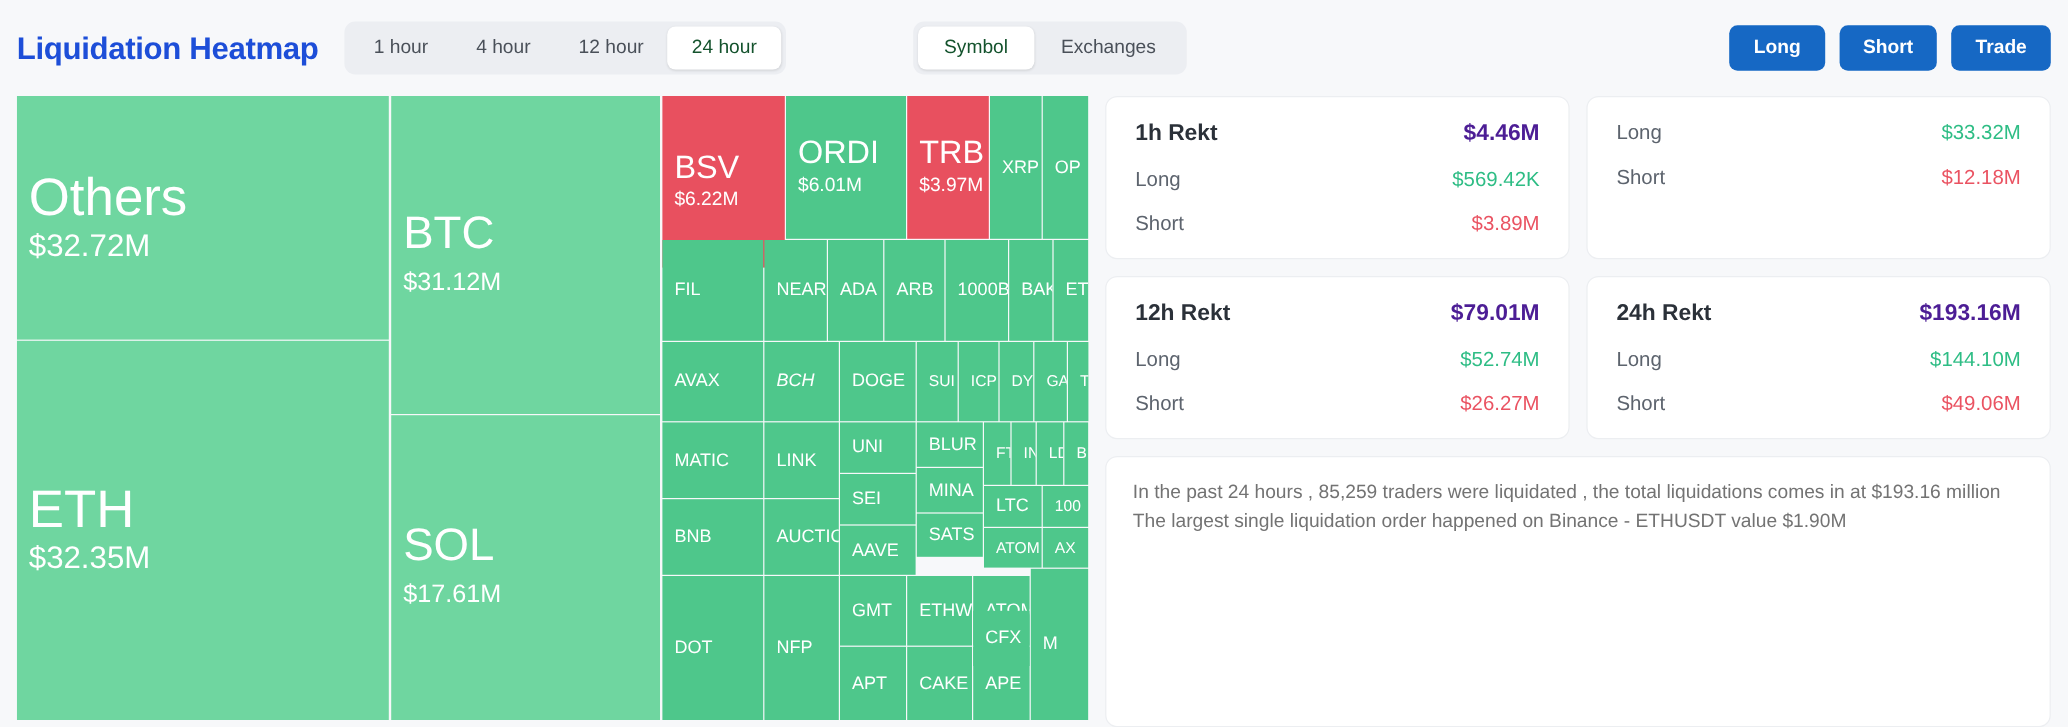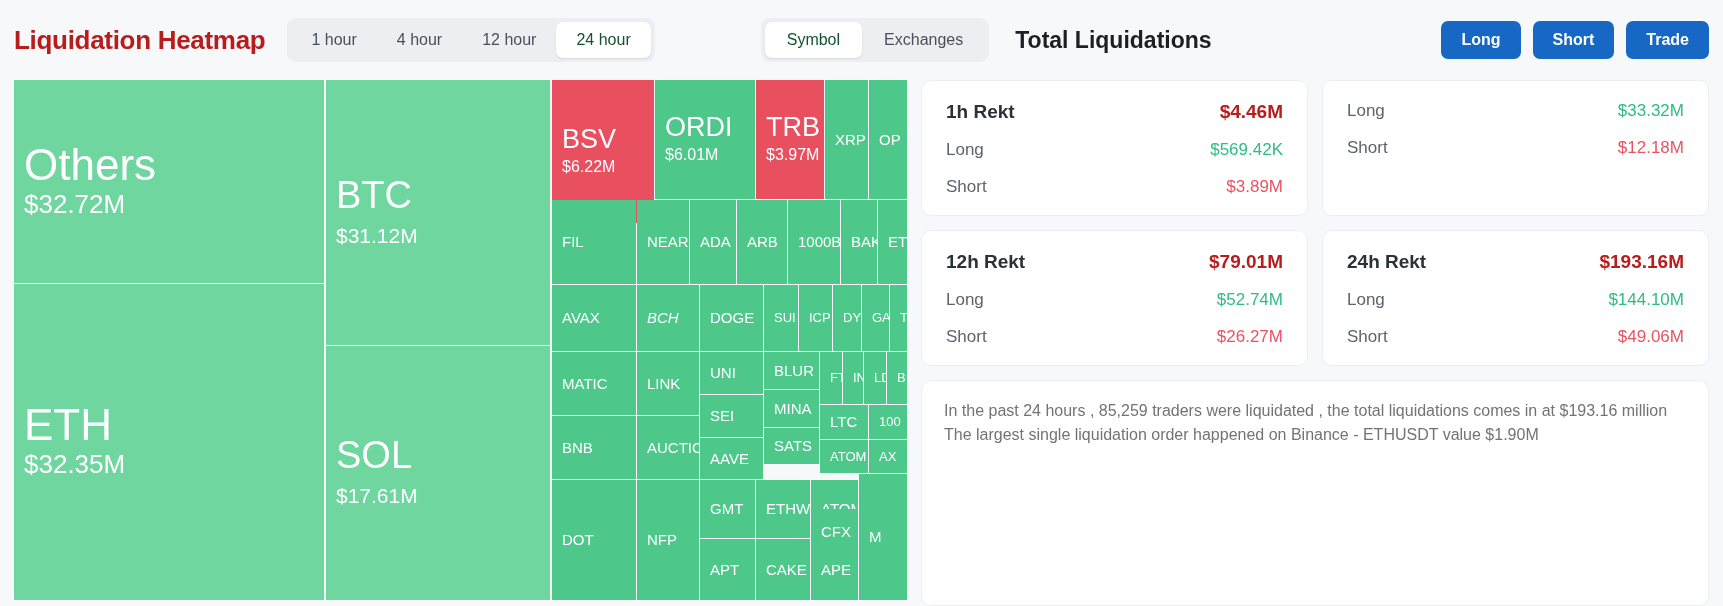--- a/index.html
+++ b/index.html
@@ -14,21 +14,21 @@
   .header {
     height: 80px;
     display: flex;
     align-items: center;
     padding: 0 14px 0 14px;
     position: relative;
   }
   .page-title {
     font-size: 26px;
     font-weight: 700;
-    color: #b91c1c;
+    color: #1d4ed8;
     letter-spacing: -0.3px;
     white-space: nowrap;
   }
   .seg {
     display: flex;
     align-items: center;
     background: #eceef2;
     border-radius: 9px;
     padding: 4px;
     margin-left: 22px;
@@ -137,21 +137,21 @@
     padding: 20px 24px 18px 24px;
   }
   .card-row {
     display: flex;
     justify-content: space-between;
     align-items: baseline;
     margin-bottom: 17px;
   }
   .card-row:last-child { margin-bottom: 0; }
   .card-row.head .k { font-size: 19px; font-weight: 700; color: #2b3139; }
-  .card-row.head .v { font-size: 19px; font-weight: 700; color: #b91c1c; }
+  .card-row.head .v { font-size: 19px; font-weight: 700; color: #4c1d95; }
   .card-row .k { font-size: 17px; color: #5d646e; }
   .card-row .v { font-size: 17px; font-weight: 400; }
   .v.up   { color: #2ebd85; }
   .v.down { color: #ea5362; }
   .v.neutral { color: #2b3139; }
   .v.head-down { color: #ea5362; font-weight: 700; }
 
   .summary {
     background: #ffffff;
     border: 1px solid #eceef1;
@@ -176,21 +176,20 @@
     <div class="seg-item">4 hour</div>
     <div class="seg-item">12 hour</div>
     <div class="seg-item active">24 hour</div>
   </div>
 
   <div class="seg mode">
     <div class="seg-item active">Symbol</div>
     <div class="seg-item">Exchanges</div>
   </div>
 
-  <div class="totals-title">Total Liquidations</div>
 
   <div class="actions">
     <button class="btn">Long</button>
     <button class="btn">Short</button>
     <button class="btn">Trade</button>
   </div>
 </div>
 
 <div class="body">
 

